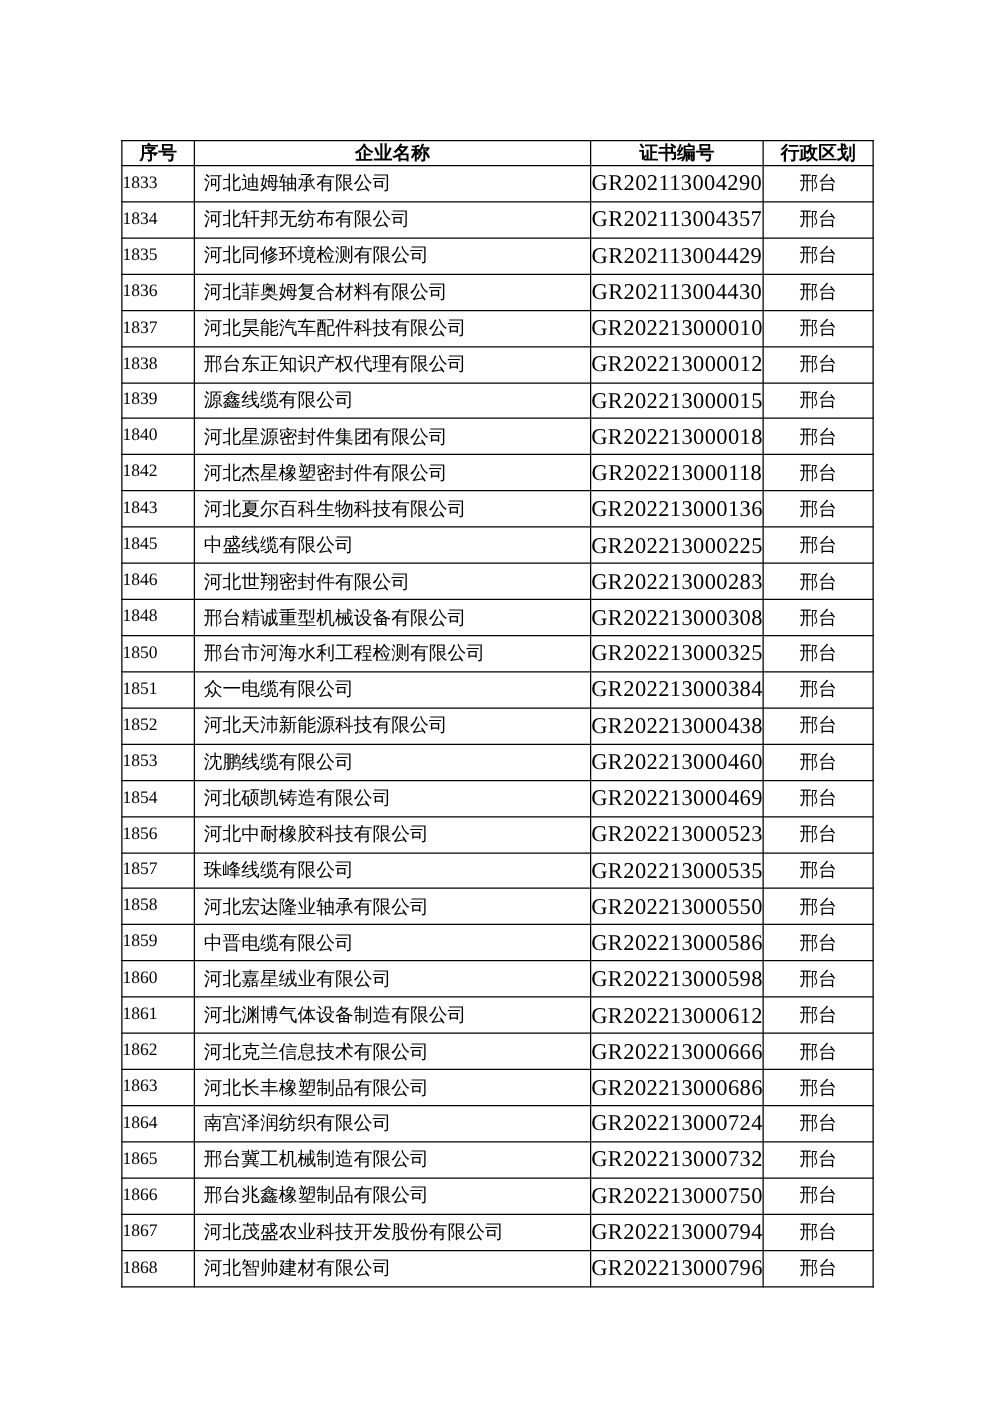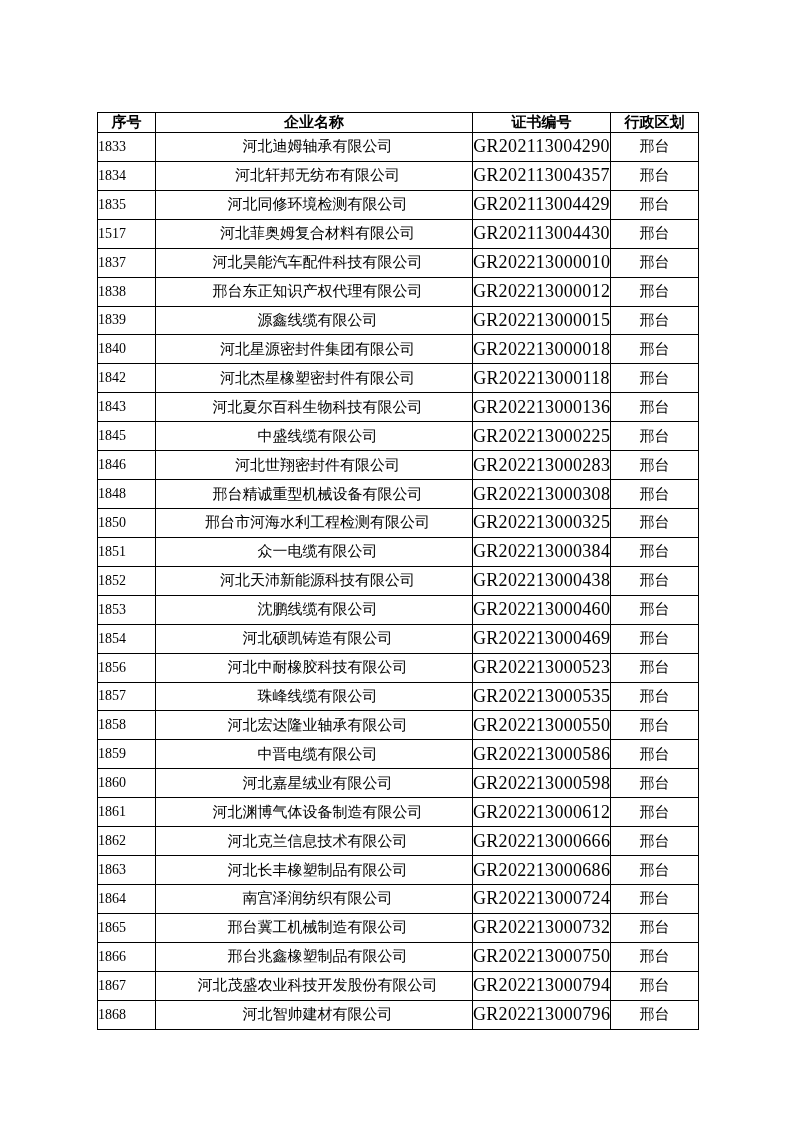--- a/index.html
+++ b/index.html
@@ -33,21 +33,21 @@
     overflow: hidden;
     white-space: nowrap;
   }
   .cert-table th {
     font-weight: bold;
     font-size: 15px;
     text-align: center;
   }
   .cert-table td { font-size: 15px; }
   td.c-seq { text-align: left; font-size: 14px; }
-  td.c-name { text-align: center; padding-left: 7px; }
+  td.c-name { text-align: left; padding-left: 7px; }
   td.c-cert { text-align: center; font-size: 18px; letter-spacing: 0.3px; }
   td.c-region { text-align: center; }
 </style>
 </head>
 <body>
 
 <div class="page">
   <table class="cert-table">
     <colgroup>
       <col style="width:58px">
@@ -76,21 +76,21 @@
     <td class="c-cert">GR202113004357</td>
     <td class="c-region">邢台</td>
   </tr>
         <tr>
     <td class="c-seq">1835</td>
     <td class="c-name">河北同修环境检测有限公司</td>
     <td class="c-cert">GR202113004429</td>
     <td class="c-region">邢台</td>
   </tr>
         <tr>
-    <td class="c-seq">1517</td>
+    <td class="c-seq">1836</td>
     <td class="c-name">河北菲奥姆复合材料有限公司</td>
     <td class="c-cert">GR202113004430</td>
     <td class="c-region">邢台</td>
   </tr>
         <tr>
     <td class="c-seq">1837</td>
     <td class="c-name">河北昊能汽车配件科技有限公司</td>
     <td class="c-cert">GR202213000010</td>
     <td class="c-region">邢台</td>
   </tr>

